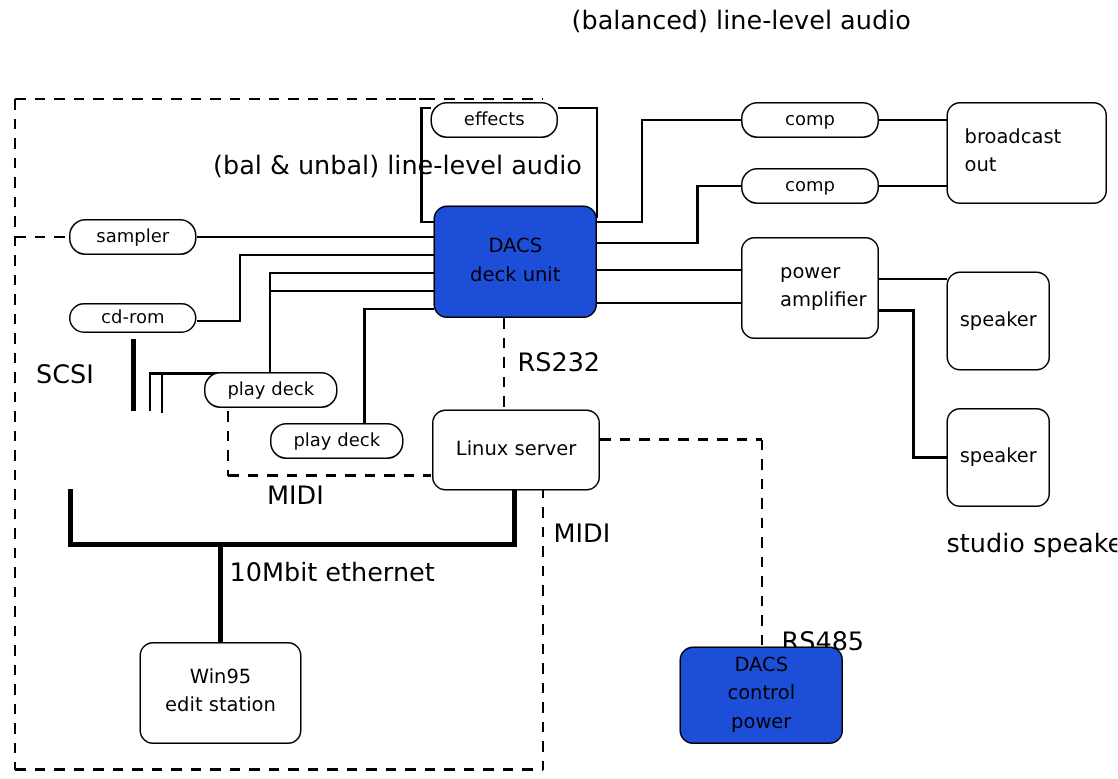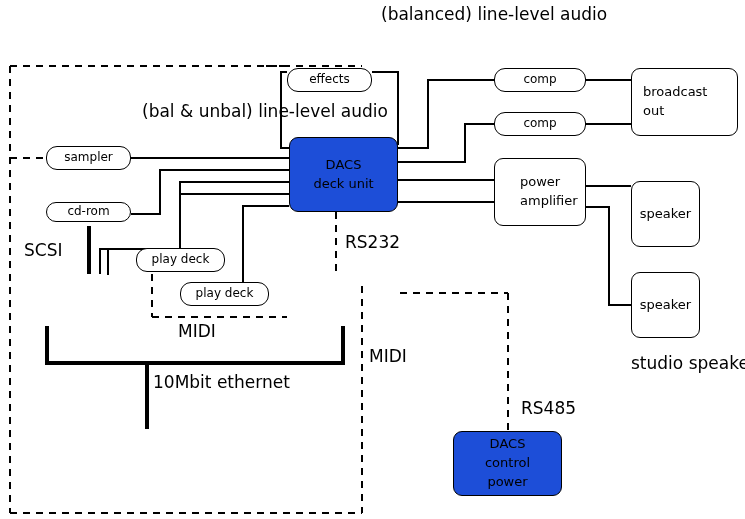--- a/index.html
+++ b/index.html
@@ -185,21 +185,28 @@
   <div class="node pill" style="left:180px; top:282px; width:89px; height:24px;">
     <span class="line">play deck</span>
   </div>
 
   <div class="node rounded shaded" style="left:289px; top:137px; width:109px; height:75px;">
     <span class="line">DACS</span>
     <span class="line">deck unit</span>
   </div>
 
 
-
+  <div class="node rounded" style="left:288px; top:273px; width:112px; height:54px;">
+    <span class="line">Linux server</span>
+  </div>
+
+  <div class="node rounded" style="left:93px; top:428px; width:108px; height:68px;">
+    <span class="line">Win95</span>
+    <span class="line">edit station</span>
+  </div>
 
   <div class="node pill" style="left:494px; top:68px; width:92px; height:24px;">
     <span class="line">comp</span>
   </div>
 
   <div class="node pill" style="left:494px; top:112px; width:92px; height:24px;">
     <span class="line">comp</span>
   </div>
 
   <div class="node rounded" style="left:631px; top:68px; width:107px; height:68px; align-items:flex-start; padding-left:11px;">
@@ -239,21 +246,21 @@
   </div>
 
   <div class="caption left" style="left:24px; top:238px;">
     <span class="line">SCSI</span>
   </div>
 
   <div class="caption left" style="left:345px; top:230px;text-align:center;">
     <span class="line">RS232</span>
   </div>
 
-  <div class="caption left" style="left:521px; top:396px;">
+  <div class="caption left" style="left:521px; top:416px;">
     <span class="line">RS485</span>
   </div>
 
   <div class="caption left" style="left:178px; top:319px;">
     <span class="line">MIDI</span>
   </div>
 
   <div class="caption left" style="left:369px; top:344px;">
     <span class="line">MIDI</span>
   </div>

